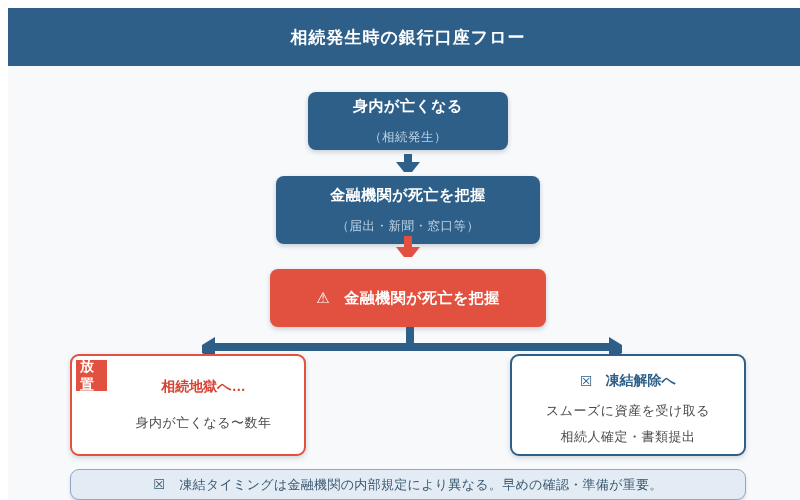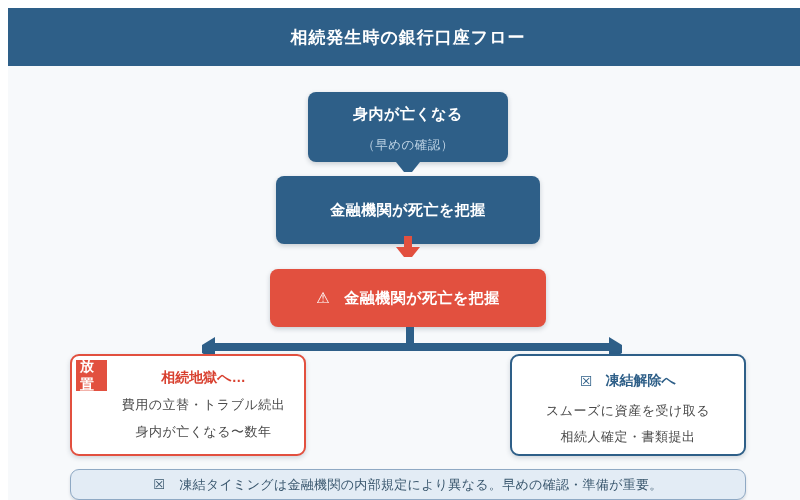--- a/index.html
+++ b/index.html
@@ -50,21 +50,21 @@
     font-weight: bold;
     letter-spacing: 0.5px;
     display: flex;
     align-items: center;
     gap: 6px;
   }
   .node-sub { font-size: 12.5px; letter-spacing: 0.5px; }
   .sub-navy { color: #bcd2e4; }
   .sub-red  { color: #f9d7d0; }
 
-  .node1 { left: 300px; top: 84px;  width: 200px; height: 70px; justify-content: flex-end; }
+  .node1 { left: 300px; top: 84px;  width: 200px; height: 58px; }
   .node2 { left: 268px; top: 168px; width: 264px; height: 68px; }
   .node3 { left: 262px; top: 261px; width: 276px; height: 58px; }
 
   
   .varrow { position: absolute; width: 16px; display: flex; flex-direction: column; align-items: center; }
   .varrow-line { width: 3px; flex: 1; }
   .varrow-head {
     width: 0; height: 0;
     border-left: 8px solid transparent;
     border-right: 8px solid transparent;
@@ -164,30 +164,31 @@
 <body>
 
 <div class="stage">
 
   <div class="header">
     <div class="header-title">相続発生時の銀行口座フロー</div>
   </div>
 
   <div class="node node-navy node1">
     <div class="node-title">身内が亡くなる</div>
-    <div class="node-sub sub-navy">（早めの確認）</div>
+    <div class="node-sub sub-navy">（相続発生）</div>
   </div>
 
   <div class="varrow arrow1">
     <div class="varrow-line"></div>
     <div class="varrow-head"></div>
   </div>
 
   <div class="node node-navy node2">
     <div class="node-title">金融機関が死亡を把握</div>
+    <div class="node-sub sub-navy">（届出・新聞・窓口等）</div>
   </div>
 
   <div class="varrow arrow2">
     <div class="varrow-line"></div>
     <div class="varrow-head"></div>
   </div>
 
   <div class="node node-red node3">
     <div class="node-title">
       <span class="warn">⚠</span>
@@ -197,21 +198,20 @@
 
   <div class="stem"></div>
   <div class="hline"></div>
   <div class="head-left"></div>
   <div class="head-right"></div>
 
   <div class="branch branch-left">
     <div class="branch-header">手続きを放置した場合</div>
     <div class="branch-body">
       <div class="branch-headline headline-red">相続地獄へ…</div>
-      <div class="branch-line">費用の立替・トラブル続出</div>
       <div class="branch-line">身内が亡くなる〜数年</div>
     </div>
   </div>
 
   <div class="branch branch-right">
     <div class="branch-body">
       <div class="branch-headline headline-navy">
         <span>☒</span>
         <span>凍結解除へ</span>
       </div>

